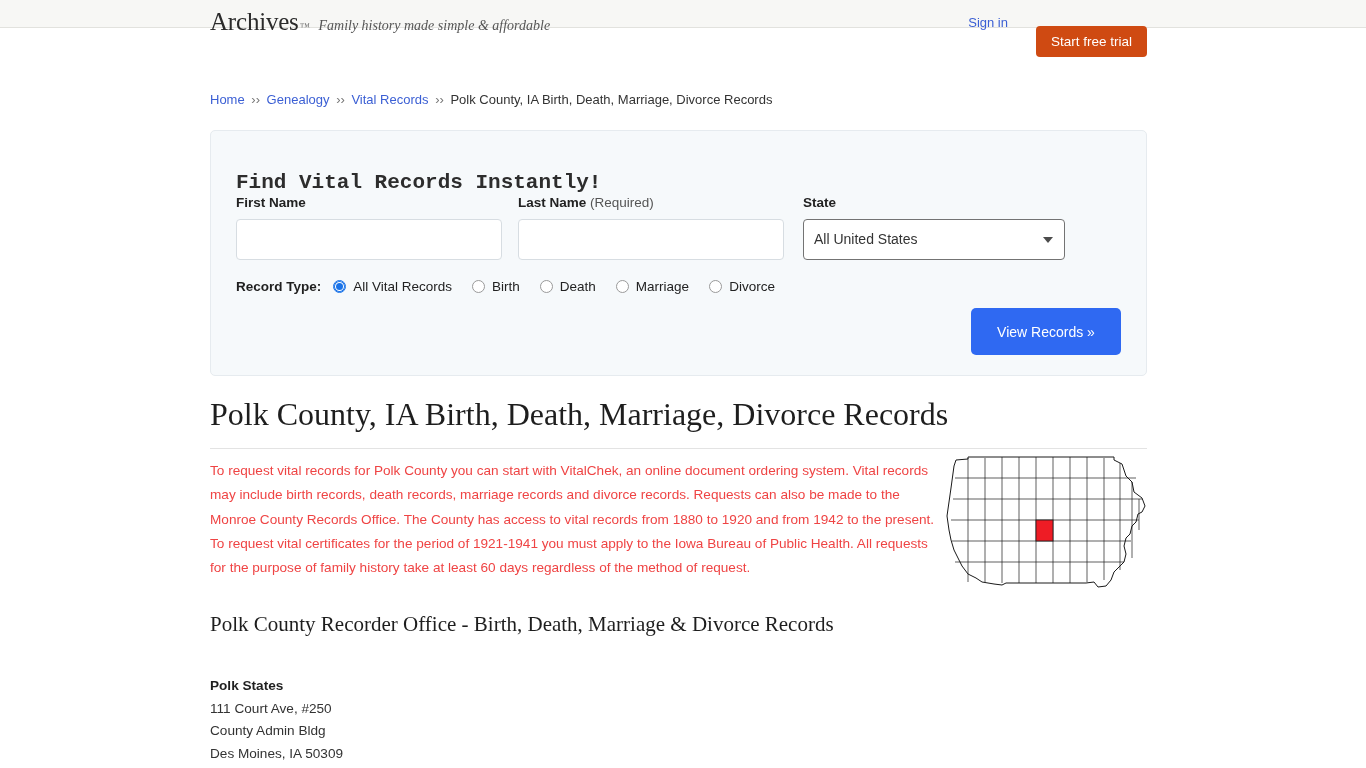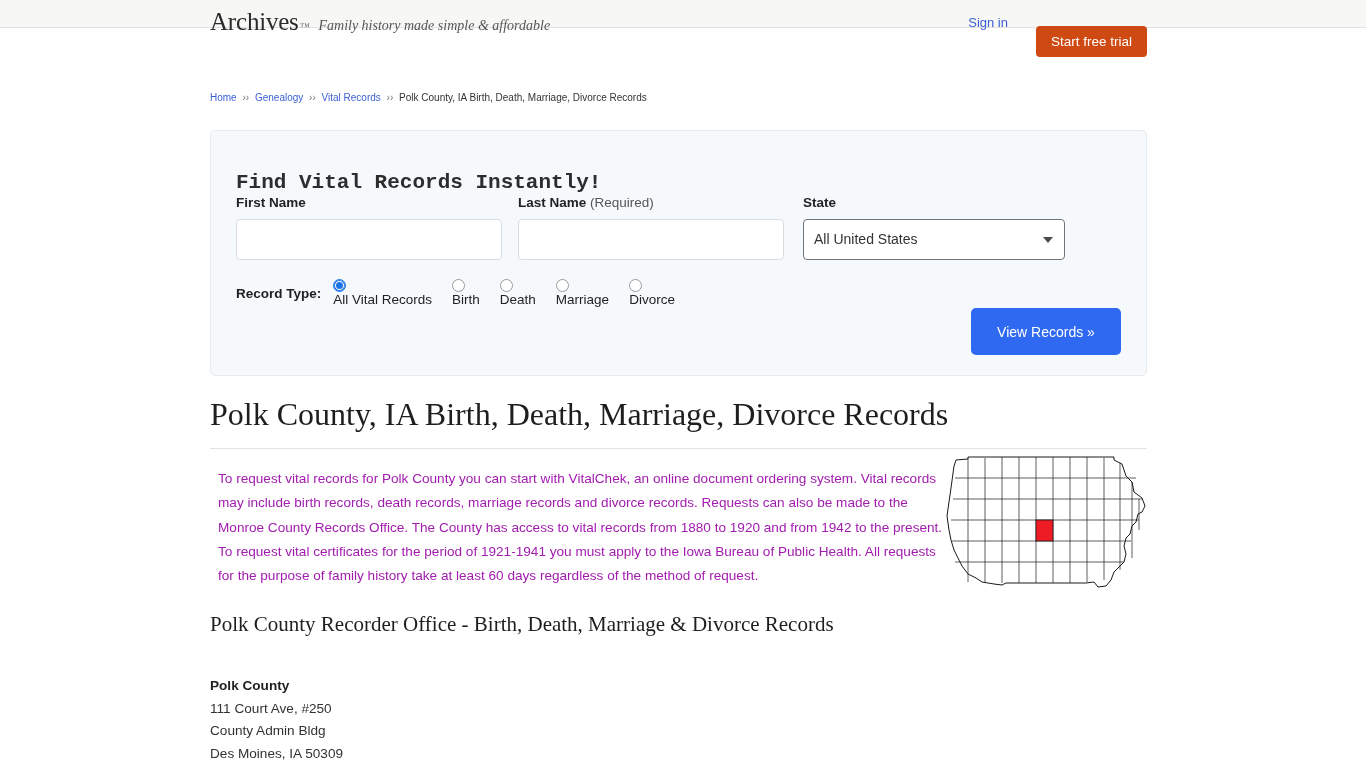--- a/index.html
+++ b/index.html
@@ -65,21 +65,21 @@
     line-height: 1;
     margin-top: 38px;
   }
 
   
   .page { position: relative; width: 1366px; }
 
   .breadcrumb {
     position: absolute;
     left: 210px; top: 64px;
-    font-size: 10px;
+    font-size: 13px;
     color: #333333;
     white-space: nowrap;
   }
   .breadcrumb a { color: #3b5fd4; text-decoration: none; }
   .breadcrumb .sep { color: #777777; margin: 0 3px; }
   .breadcrumb .current { color: #333333; }
 
   
   .search-panel {
     position: absolute;
@@ -158,24 +158,23 @@
     display: flex; align-items: center;
     font-size: 13.5px;
     color: #222222;
   }
   .radio-row-label {
     font-weight: bold;
     margin-right: 12px;
     color: #1f1f1f;
   }
   .radio-opt {
-    display: flex; align-items: flex-start;
+    display: flex; align-items: center;
     margin-right: 20px;
     cursor: pointer;
-    flex-direction: column;
   }
   .radio-mark {
     width: 13px; height: 13px;
     border-radius: 50%;
     border: 1px solid #9a9a9a;
     background: #ffffff;
     margin-right: 7px;
     position: relative;
     flex: 0 0 auto;
   }
@@ -223,22 +222,22 @@
     white-space: nowrap;
   }
 
   
   .intro-text {
     position: absolute;
     left: 210px; top: 431px;
     width: 735px;
     font-size: 13.6px;
     line-height: 24.3px;
-    color: #a21caf;
-    margin: 8px;
+    color: #ef4444;
+    margin: 0;
     text-align: left;
   }
   .state-map {
     position: absolute;
     left: 946px; top: 426px;
     width: 203px; height: 137px;
   }
   .sub-heading {
     position: absolute;
     left: 210px; top: 584px;
@@ -361,20 +360,20 @@
 
       <path d="M186 28 L186 104 M193 45 L193 76" fill="none"></path>
     </g>
 
     <rect x="90" y="66" width="17" height="21" fill="#ee1c25" stroke="#1a1a1a" stroke-width="0.8"></rect>
   </svg>
 
   <h2 class="sub-heading">Polk County Recorder Office - Birth, Death, Marriage &amp; Divorce Records</h2>
 
   <div class="address-block">
-    <div class="org">Polk County</div>
+    <div class="org">Polk States</div>
     <div>111 Court Ave, #250</div>
     <div>County Admin Bldg</div>
     <div>Des Moines, IA 50309</div>
 
   </div>
 
 </div>
 
 </body></html>

